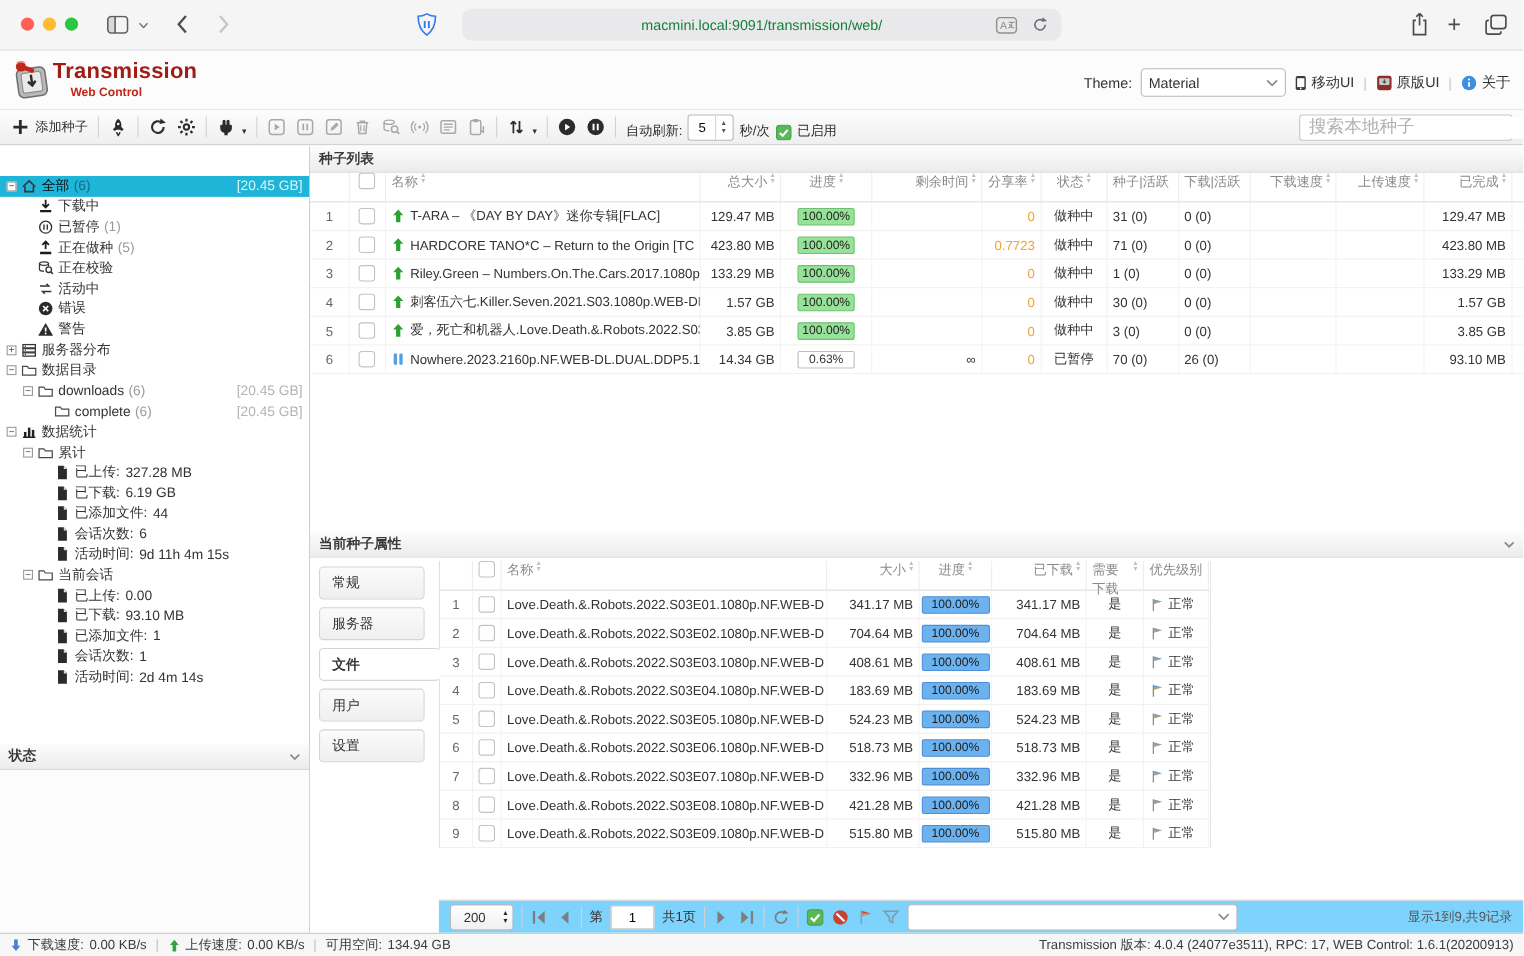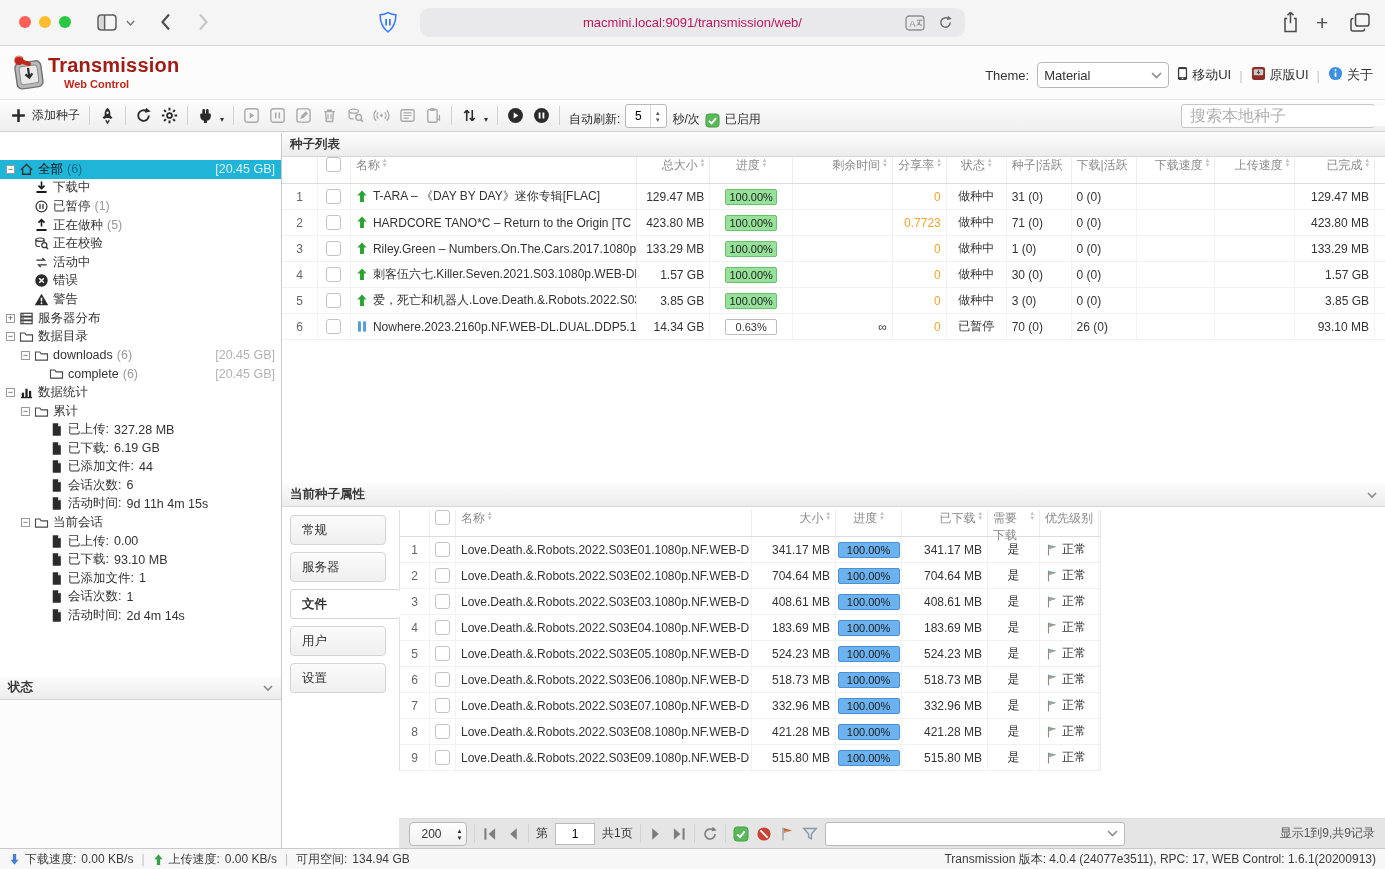--- a/index.html
+++ b/index.html
@@ -14,39 +14,39 @@
   
   .safari{position:absolute;top:0;left:0;right:0;height:45px;background:#f6f5f6;border-bottom:1px solid #d8d7d8}
   .tl{position:absolute;top:16px;width:12px;height:12px;border-radius:50%}
   .tl.red{left:19px;background:#ff5f57}.tl.yel{left:39px;background:#febc2e}.tl.grn{left:59px;background:#28c840}
   .sbtoggle{left:97px;top:14px;width:20px;height:17px}
   .sbchev{left:126px;top:20px;width:9px;height:7px}
   .navbk{left:160px;top:13px;width:11px;height:18px;color:#4d4d4d}
   .navfw{left:198px;top:13px;width:11px;height:18px;color:#c6c6c6}
   .shield{left:378px;top:11px;width:20px;height:23px}
   .urlbar{left:420px;top:8px;width:545px;height:29px;background:#e9e8ea;border-radius:9px;
-          display:flex;align-items:center;justify-content:center;font-size:13px;color:#be185d}
+          display:flex;align-items:center;justify-content:center;font-size:13px;color:#15803d}
   .url-translate{position:absolute;right:40px;top:7px;width:20px;height:16px}
   .url-reload{position:absolute;right:12px;top:7px;width:15px;height:15px}
   .share{left:1282px;top:11px;width:17px;height:22px}
   .newtab{left:1316px;top:12px;font-size:21px;color:#4c4c4c;line-height:21px}
   .tabsov{left:1350px;top:13px;width:20px;height:19px}
 
   
   .apphd{position:absolute;top:46px;left:0;right:0;height:53px;background:#fcfcfc}
   .logo{left:9px;top:7px;width:38px;height:39px}
   .logotxt{left:48px;top:8px}
   .logotxt .t1{font-size:20px;font-weight:bold;color:#a01d16;letter-spacing:.2px}
   .logotxt .t2{font-size:11px;font-weight:bold;color:#c2271c;margin:1px 0 0 16px}
   .hdright{right:12px;top:16px;display:flex;align-items:center;gap:8px;font-size:13px;color:#333}
   .themesel{width:118px;height:24px;border:1px solid #b8b8b8;border-radius:4px;background:#fff;
             display:flex;align-items:center;padding:0 6px;gap:4px}
   .themesel .tv{flex:1}
   .hdsep{color:#c9c9c9}
-  .hdlink{display:flex;align-items:flex-start;gap:4px;cursor:default}
+  .hdlink{display:flex;align-items:center;gap:4px;cursor:default}
 
   
   .tbar{position:absolute;top:99px;left:0;right:0;height:33px;background:linear-gradient(#fdfdfd,#efefef);
         border-top:1px solid #e6e6e6;border-bottom:1px solid #cfcfcf;display:flex;align-items:center;
         padding:0 10px;gap:9px;box-sizing:border-box}
   .tbtn{display:flex;align-items:flex-end;gap:5px;color:#2b2b2b}
   .tbtn.dis{color:#a9a9a9}
   .tbtn .ticon{width:17px;height:17px}
   .tsep{width:1px;height:19px;background:#d2d2d2}
   .caret{font-size:8px;color:#333;margin-left:1px}
@@ -113,21 +113,21 @@
         background:linear-gradient(#fbfbfb,#efefef);display:flex;align-items:center;padding-left:11px;
         font-size:12.5px;color:#333;box-sizing:border-box}
   .ptab.active{background:#fff;font-weight:bold;width:110px;border-right-color:#fff;z-index:2}
   .fgrid{position:absolute;left:117px;top:377px;right:0;border-left:1px solid #e0e0e0}
   .fgridin{width:700px;border-right:1px solid #e8e8e8}
   .fcol-0{width:30px}.fcol-1{width:26px}.fcol-2{width:296px}.fcol-3{width:84px}.fcol-4{width:66px}
   .fcol-5{width:86px}.fcol-6{width:52px}.fcol-7{width:59px}
   .prio{display:flex;align-items:center;gap:3px}
 
   
-  .pagebar{position:absolute;left:117px;right:0;top:685px;height:30px;background:#e5e5e5;border-top:1px solid #ddd;
+  .pagebar{position:absolute;left:117px;right:0;top:685px;height:30px;background:#7dd3fc;border-top:1px solid #ddd;
            display:flex;align-items:center;gap:7px;padding:0 10px;box-sizing:border-box}
   .psel{width:56px;height:22px;border:1px solid #b9b9b9;border-radius:4px;background:linear-gradient(#fff,#f0f0f0);
         display:flex;align-items:center}
   .psel .pv{flex:1;text-align:center}
   .psel .spin{border-left:0;color:#222}
   .pbtn{width:16px;height:16px;color:#7d7d7d;display:inline-flex}
   .pbtn svg{width:100%;height:100%}
   .pginput{width:34px;height:18px;border:1px solid #bbb;text-align:center;font-size:12px;font-family:inherit;background:#fff}
   .pcombo{width:292px;height:22px;border:1px solid #b9b9b9;border-radius:3px;background:#fff;
           display:flex;align-items:center;justify-content:flex-end;padding-right:6px}

